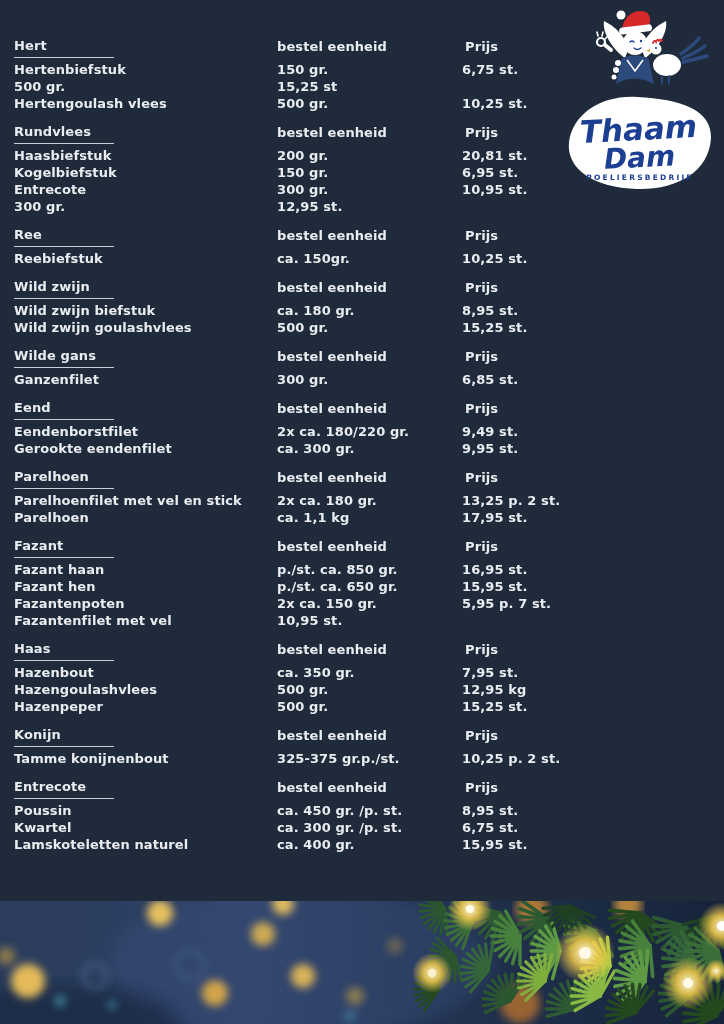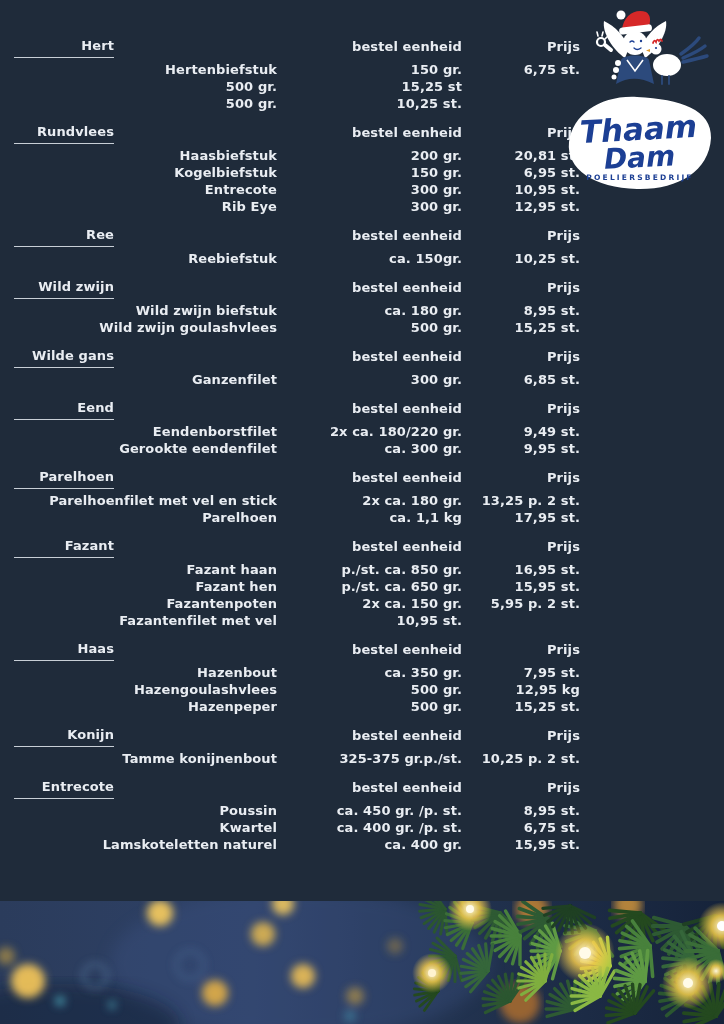--- a/index.html
+++ b/index.html
@@ -6,21 +6,21 @@
   body{
     width:724px;height:1024px;position:relative;overflow:hidden;
     background:#1f2b3a;
     font-family:"DejaVu Sans","Liberation Sans",sans-serif;
     color:#e9edf2;
   }
   .menu{
     position:absolute;left:14px;top:37px;width:566px;
     font-size:13px;font-weight:600;letter-spacing:.1px;
   }
-  .section{margin-bottom:11px;text-align:right;}
+  .section{margin-bottom:11px;}
   .row{
     display:grid;grid-template-columns:263px 185px 1fr;
     line-height:17px;align-items:start;
   }
   .header-row{margin-bottom:3px;}
   .title{
     display:inline-block;justify-self:start;
     min-width:100px;padding-bottom:3px;
     border-bottom:1px solid rgba(230,236,242,.85);
   }
@@ -47,20 +47,21 @@
   <div class="row">
     <span class="name">Hertenbiefstuk</span>
     <span class="unit">150 gr.</span>
     <span class="price">6,75 st.</span>
   </div>
         <div class="row">
     <span class="unit">500 gr.</span>
     <span class="price">15,25 st</span>
   </div>
         <div class="row">
+    <span class="name">Hertengoulash vlees</span>
     <span class="unit">500 gr.</span>
     <span class="price">10,25 st.</span>
   </div>
       </section>
       <section class="section">
     <div class="row header-row">
       <span class="title">Rundvlees</span>
       <span class="unit-h">bestel eenheid</span>
       <span class="price-h">Prijs</span>
     </div>
@@ -73,21 +74,20 @@
     <span class="name">Kogelbiefstuk</span>
     <span class="unit">150 gr.</span>
     <span class="price">6,95 st.</span>
   </div>
         <div class="row">
     <span class="name">Entrecote</span>
     <span class="unit">300 gr.</span>
     <span class="price">10,95 st.</span>
   </div>
         <div class="row">
-    <span class="name">Rib Eye</span>
     <span class="unit">300 gr.</span>
     <span class="price">12,95 st.</span>
   </div>
       </section>
       <section class="section">
     <div class="row header-row">
       <span class="title">Ree</span>
       <span class="unit-h">bestel eenheid</span>
       <span class="price-h">Prijs</span>
     </div>
@@ -172,21 +172,21 @@
     <span class="price">16,95 st.</span>
   </div>
         <div class="row">
     <span class="name">Fazant hen</span>
     <span class="unit">p./st. ca. 650 gr.</span>
     <span class="price">15,95 st.</span>
   </div>
         <div class="row">
     <span class="name">Fazantenpoten</span>
     <span class="unit">2x ca. 150 gr.</span>
-    <span class="price">5,95 p. 2 st.</span>
+    <span class="price">5,95 p. 7 st.</span>
   </div>
         <div class="row">
     <span class="name">Fazantenfilet met vel</span>
     <span class="price">10,95 st.</span>
   </div>
       </section>
       <section class="section">
     <div class="row header-row">
       <span class="title">Haas</span>
       <span class="unit-h">bestel eenheid</span>
@@ -226,21 +226,21 @@
       <span class="unit-h">bestel eenheid</span>
       <span class="price-h">Prijs</span>
     </div>
   <div class="row">
     <span class="name">Poussin</span>
     <span class="unit">ca. 450 gr. /p. st.</span>
     <span class="price">8,95 st.</span>
   </div>
         <div class="row">
     <span class="name">Kwartel</span>
-    <span class="unit">ca. 400 gr. /p. st.</span>
+    <span class="unit">ca. 300 gr. /p. st.</span>
     <span class="price">6,75 st.</span>
   </div>
         <div class="row">
     <span class="name">Lamskoteletten naturel</span>
     <span class="unit">ca. 400 gr.</span>
     <span class="price">15,95 st.</span>
   </div>
       </section>
     </div>
 

